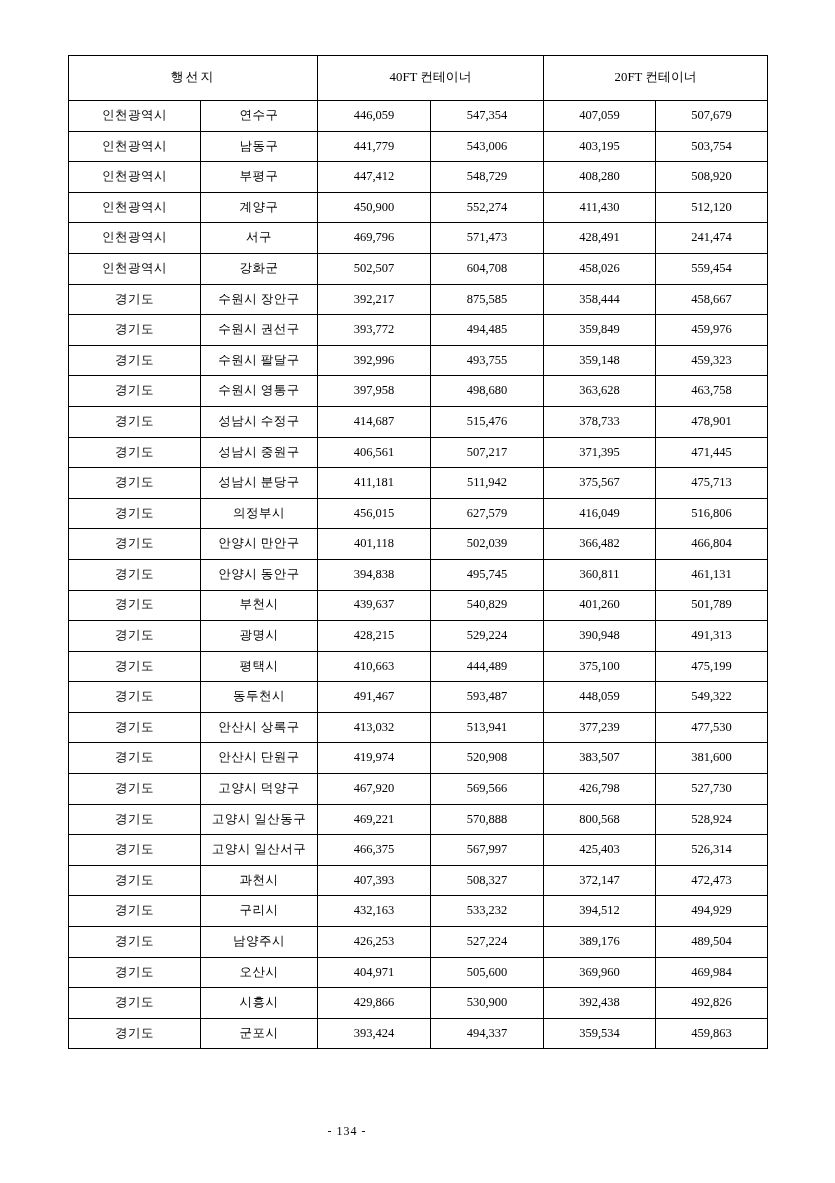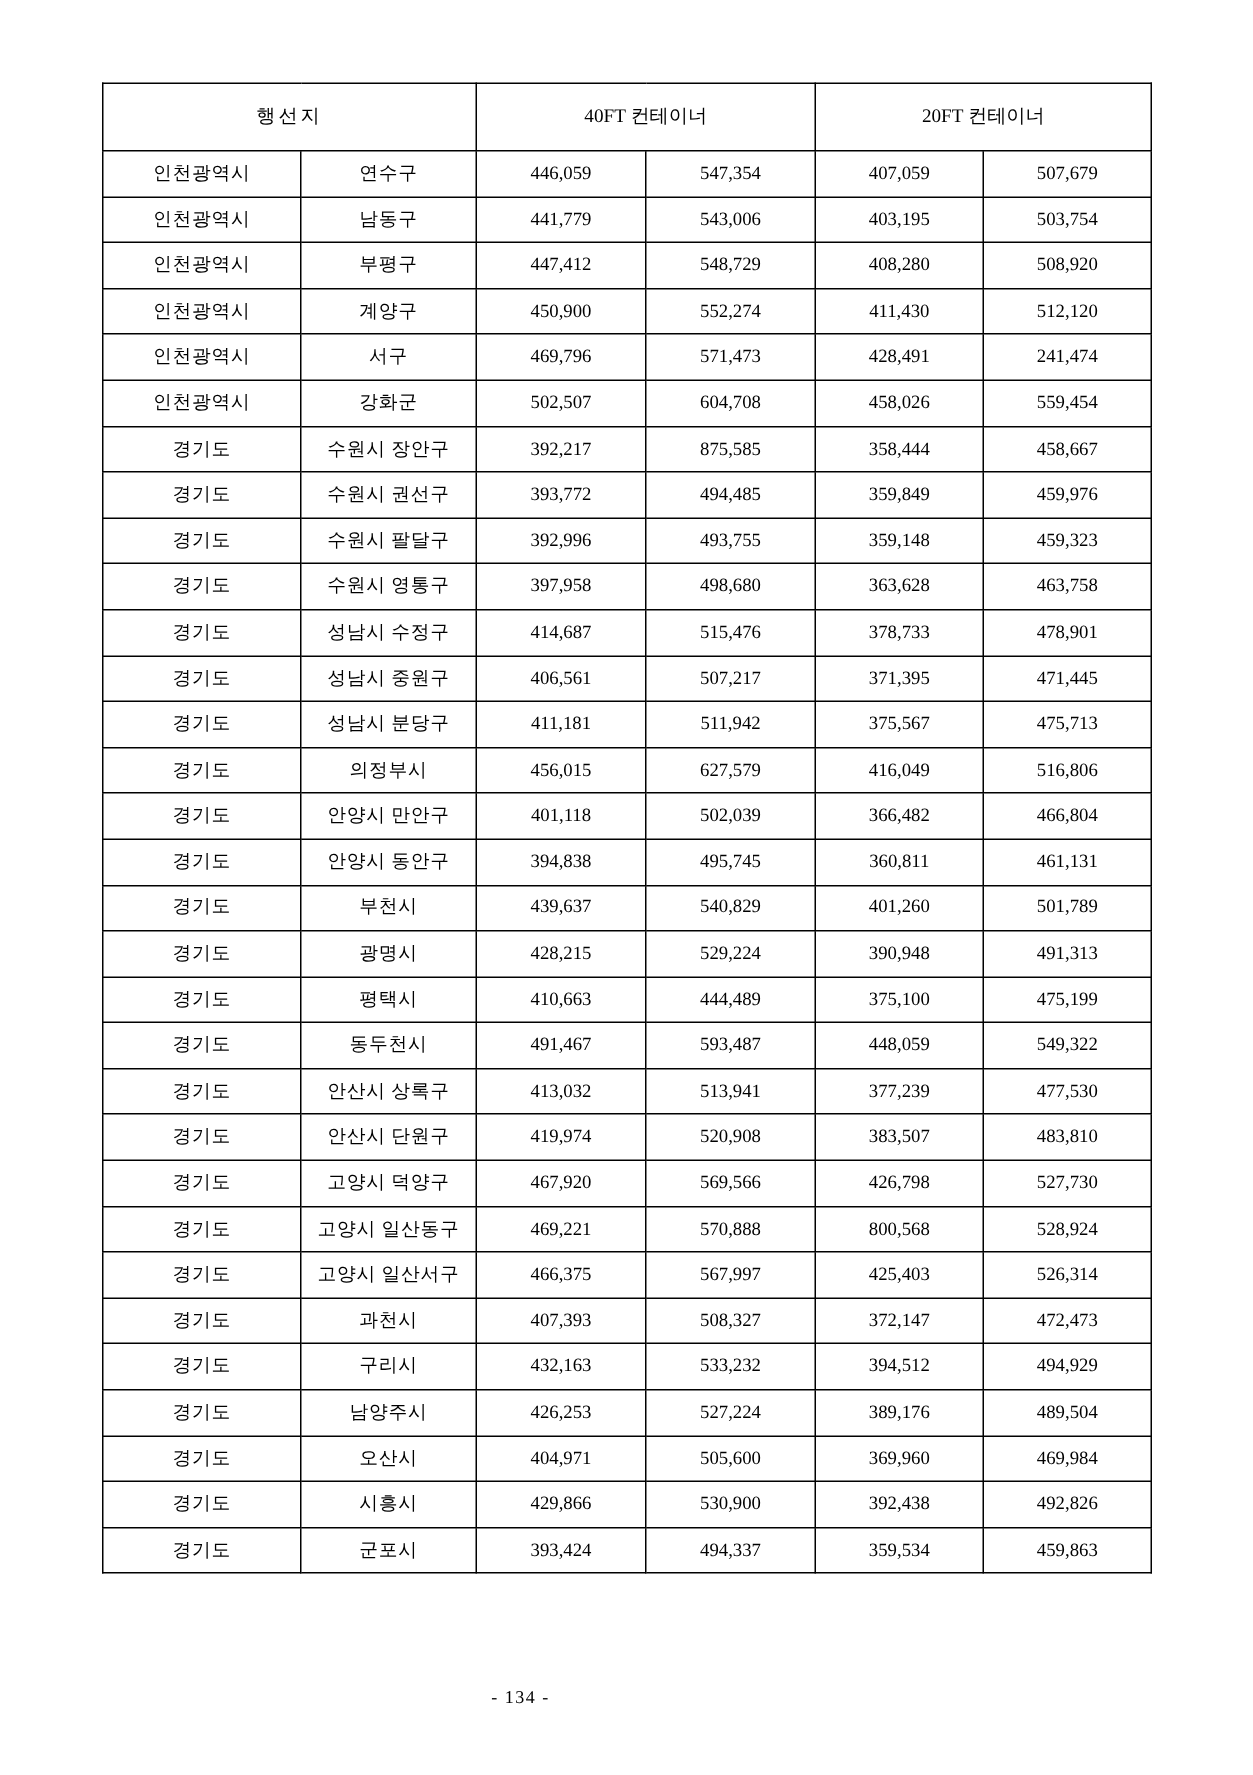--- a/index.html
+++ b/index.html
@@ -266,21 +266,21 @@
           <td class="num-cell">513,941</td>
           <td class="num-cell">377,239</td>
           <td class="num-cell">477,530</td>
         </tr>
         <tr>
           <td class="region-cell">경기도</td>
           <td class="region-cell">안산시 단원구</td>
           <td class="num-cell">419,974</td>
           <td class="num-cell">520,908</td>
           <td class="num-cell">383,507</td>
-          <td class="num-cell">483,810</td>
+          <td class="num-cell">381,600</td>
         </tr>
         <tr>
           <td class="region-cell">경기도</td>
           <td class="region-cell">고양시 덕양구</td>
           <td class="num-cell">467,920</td>
           <td class="num-cell">569,566</td>
           <td class="num-cell">426,798</td>
           <td class="num-cell">527,730</td>
         </tr>
         <tr>

